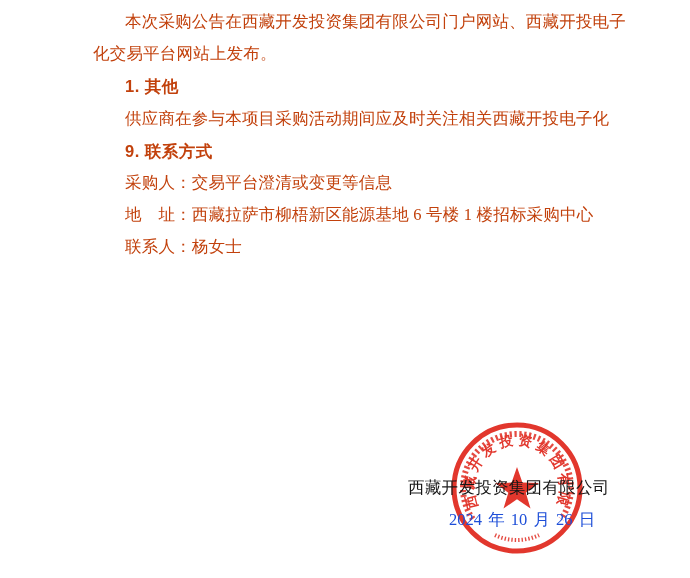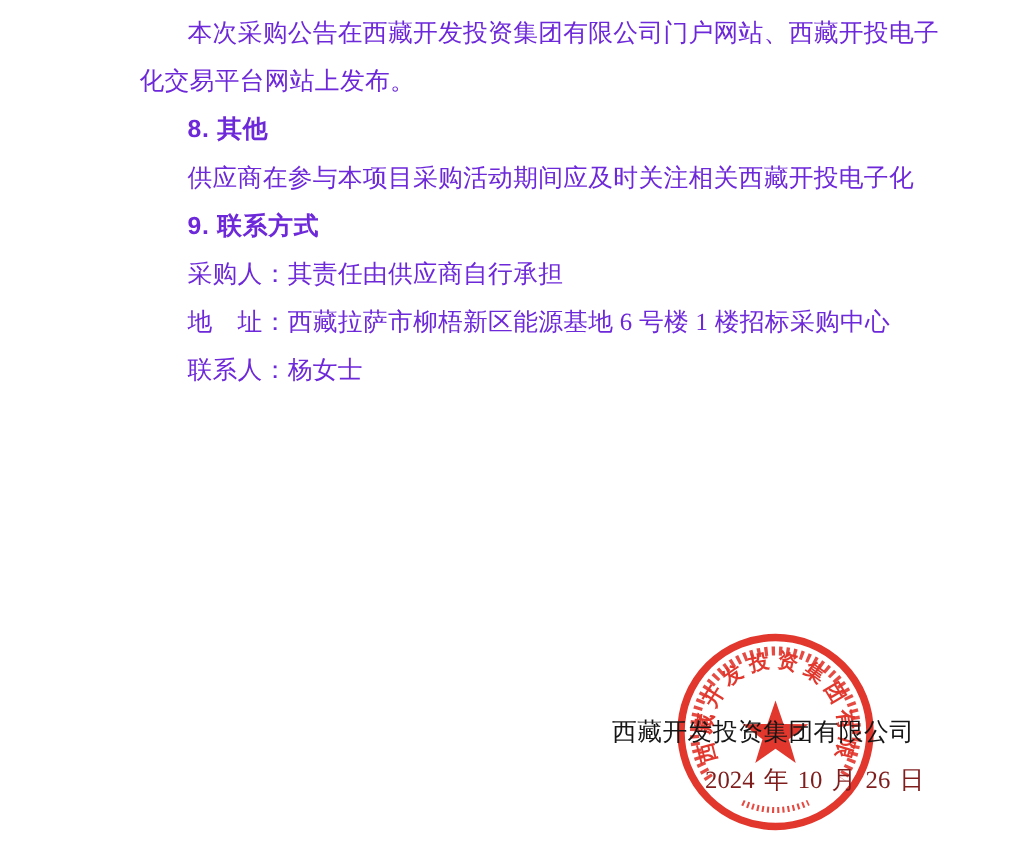--- a/index.html
+++ b/index.html
@@ -20,21 +20,21 @@
   .doc-lines {
     position: absolute;
     left: 93px;
     top: 6px;
     width: 560px;
   }
   .line {
     height: 32.2px;
     line-height: 32.2px;
     font-size: 16.5px;
-    color: #6d28d9;
+    color: #c2410c;
     white-space: pre;
     letter-spacing: 0.2px;
   }
   .line.indent { padding-left: 32px; }
   .line.bold {
     font-weight: bold;
     font-family: "Liberation Sans", "DejaVu Sans", sans-serif;
     letter-spacing: 0.5px;
   }
   .seal-wrap {
@@ -59,38 +59,37 @@
     font-size: 16.5px;
     color: #161616;
     letter-spacing: 0.3px;
     white-space: pre;
   }
   .sig-date {
     position: absolute;
     left: 449px;
     top: 509px;
     font-size: 16.5px;
-    color: #7f1d1d;
+    color: #1d4ed8;
     word-spacing: 2px;
     white-space: pre;
-    margin-left: 21px;
   }
 </style>
 </head>
 <body>
 
 <div class="page">
 
   <div class="doc-lines" id="doc-lines">
       <div class="line indent">本次采购公告在西藏开发投资集团有限公司门户网站、西藏开投电子</div>
       <div class="line">化交易平台网站上发布。</div>
-      <div class="line indent bold">8. 其他</div>
+      <div class="line indent bold">1. 其他</div>
       <div class="line indent">供应商在参与本项目采购活动期间应及时关注相关西藏开投电子化</div>
       <div class="line indent bold">9. 联系方式</div>
-      <div class="line indent">采购人：其责任由供应商自行承担</div>
+      <div class="line indent">采购人：交易平台澄清或变更等信息</div>
       <div class="line indent">地　址：西藏拉萨市柳梧新区能源基地 6 号楼 1 楼招标采购中心</div>
       <div class="line indent">联系人：杨女士</div>
     </div>
 
   <div class="seal-wrap">
     <svg width="132" height="132" viewBox="0 0 132 132" xmlns="http://www.w3.org/2000/svg">
 
       <circle cx="66" cy="66" r="63" fill="none" stroke="#df2217" stroke-width="5"></circle>
 
       <path d="M 21.8 97 A 54 54 0 1 1 110.2 97" fill="none" stroke="#df2217" stroke-width="6" stroke-dasharray="2.2 2.6" opacity="0.9"></path>

